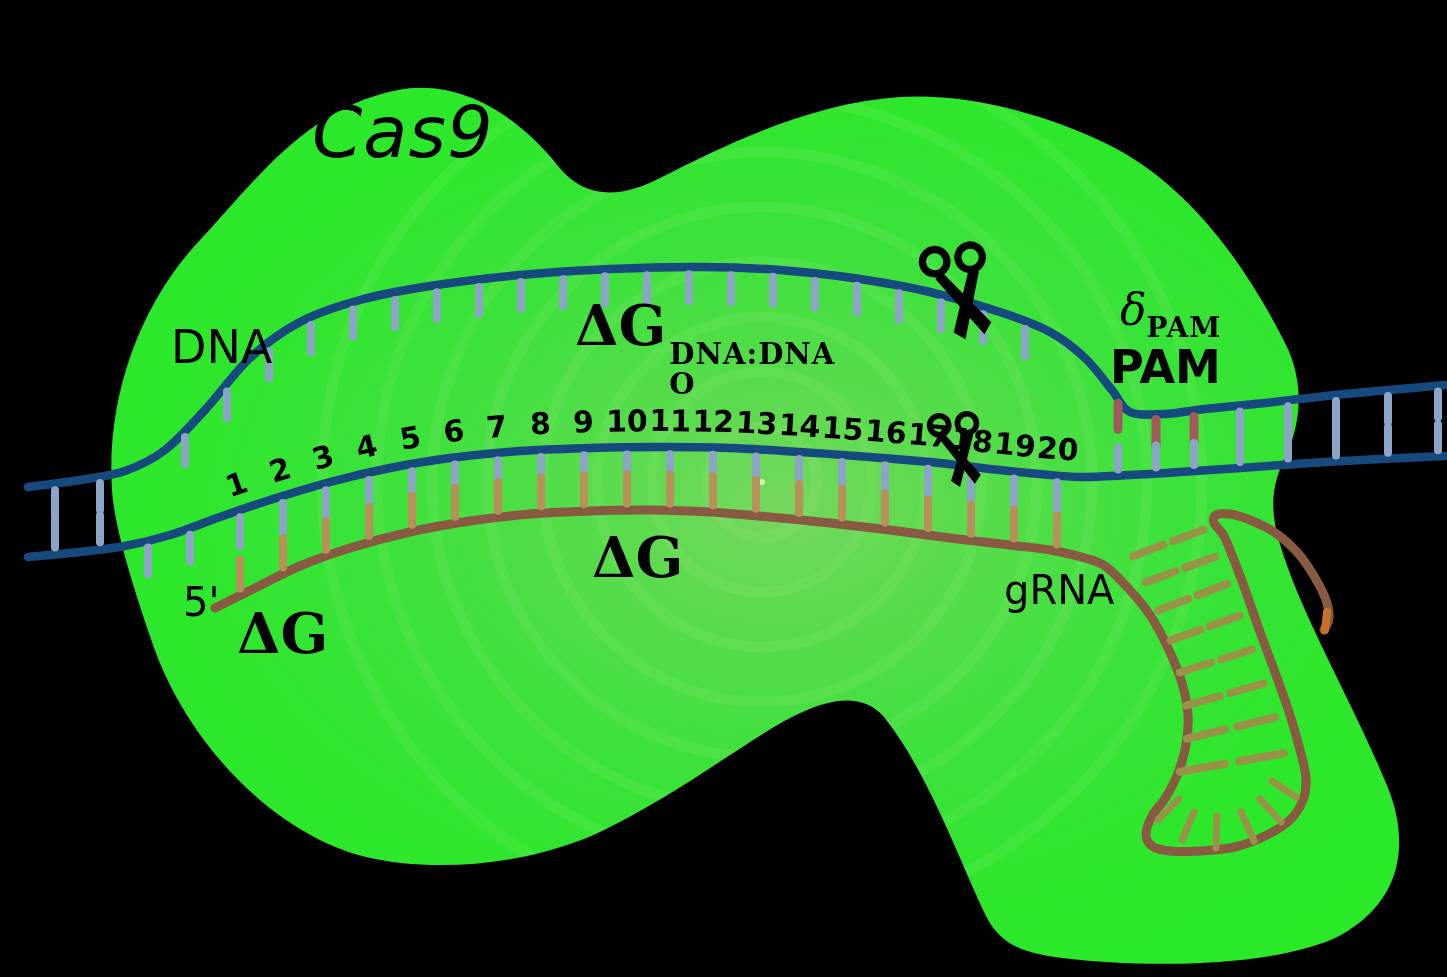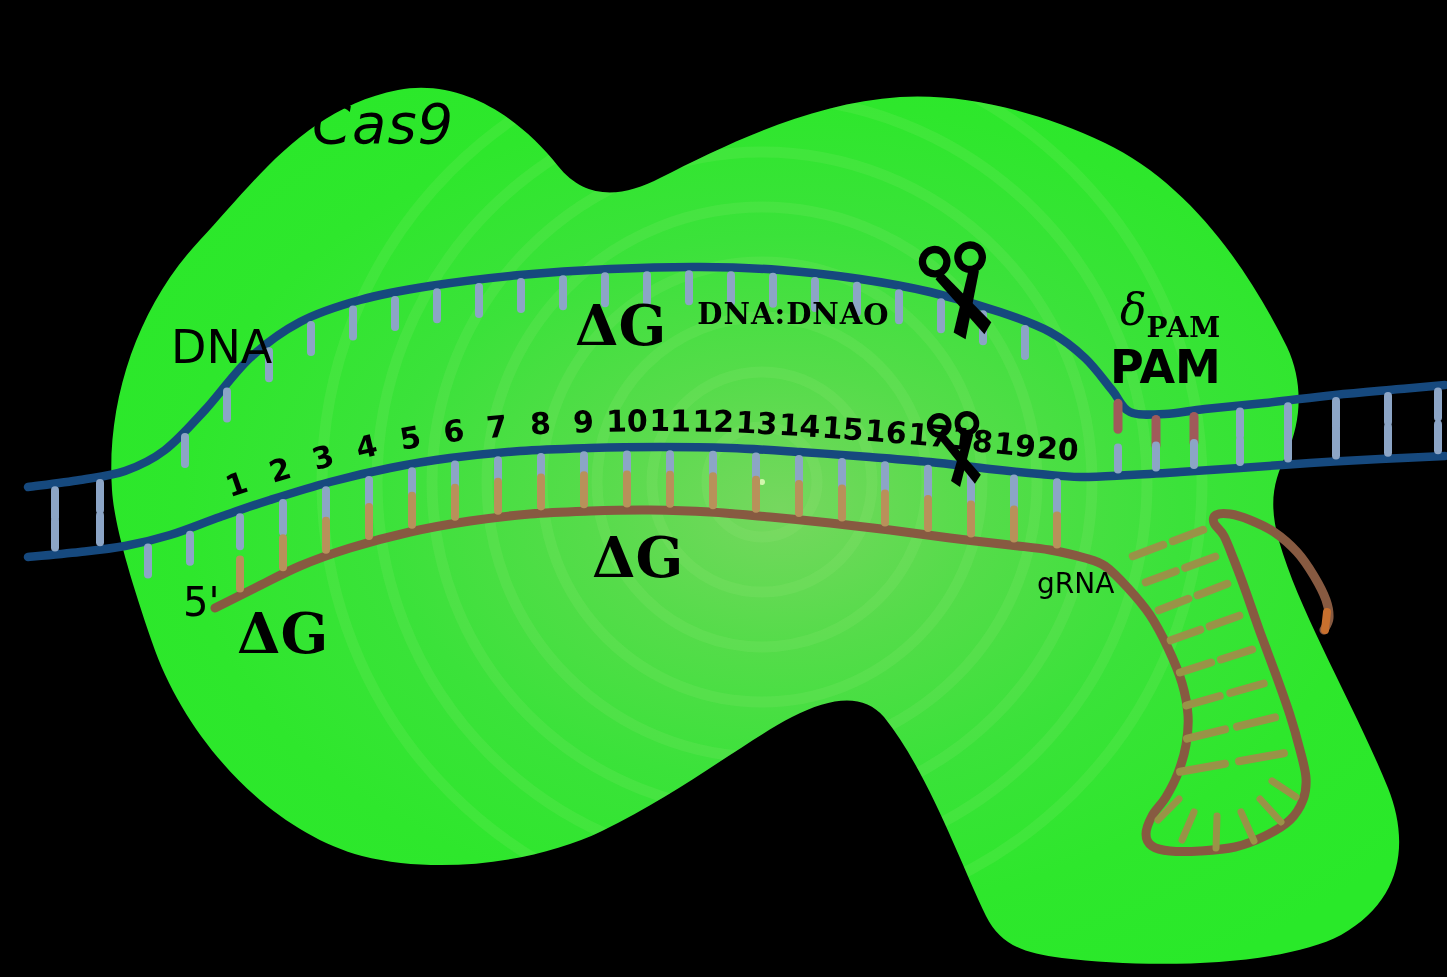--- a/index.html
+++ b/index.html
@@ -1,31 +1,31 @@
 <!DOCTYPE html>
 <html><head>
 <meta charset="utf-8">
 <style>
   html,body{margin:0;padding:0;background:#000;}
   .stage{position:relative;width:1447px;height:977px;background:#000;overflow:hidden;
          font-family:"DejaVu Sans",sans-serif;}
   .stage svg{position:absolute;left:0;top:0;}
   .lbl{position:absolute;color:#000;line-height:1;white-space:nowrap;}
-  .lbl-cas9{left:312px;top:96px;font-size:56px;font-style:italic;letter-spacing:1px;}
+  .lbl-cas9{left:312px;top:96px;font-size:72px;font-style:italic;letter-spacing:1px;}
   .lbl-dna{left:171px;top:324px;font-size:46px;}
-  .lbl-grna{left:1037px;top:570px;font-size:28px;}
+  .lbl-grna{left:1004px;top:570px;font-size:40px;}
   .lbl-5p{left:183px;top:582px;font-size:40px;}
   .lbl-pam{left:1110px;top:344px;font-size:46px;font-weight:bold;}
   .delta-pam{left:1120px;top:288px;font-family:"DejaVu Serif",serif;}
   .dp-base{font-size:44px;font-style:italic;}
   .dp-sub{font-size:28px;font-weight:bold;vertical-align:-12px;letter-spacing:1px;}
   .dg{position:absolute;display:flex;align-items:flex-start;color:#000;
-      font-family:"DejaVu Serif",serif;font-weight:bold;gap:28px;}
+      font-family:"DejaVu Serif",serif;font-weight:bold;}
   .dg-base{font-size:56px;line-height:0.9;}
-  .dg-stack{display:flex;flex-direction:row;align-items:flex-start;margin-left:3px;}
+  .dg-stack{display:flex;flex-direction:column;align-items:flex-start;margin-left:3px;margin-top:40px;}
   .dg-sup{font-size:29px;line-height:1;letter-spacing:1px;}
   .dg-sub{font-size:29px;line-height:1;margin-top:1px;}
   .dg-o{left:575px;top:300px;}
   .dg-h{left:592px;top:532px;}
   .dg-u{left:237px;top:608px;}
 </style>
 </head>
 <body>
 
 <div class="stage">

